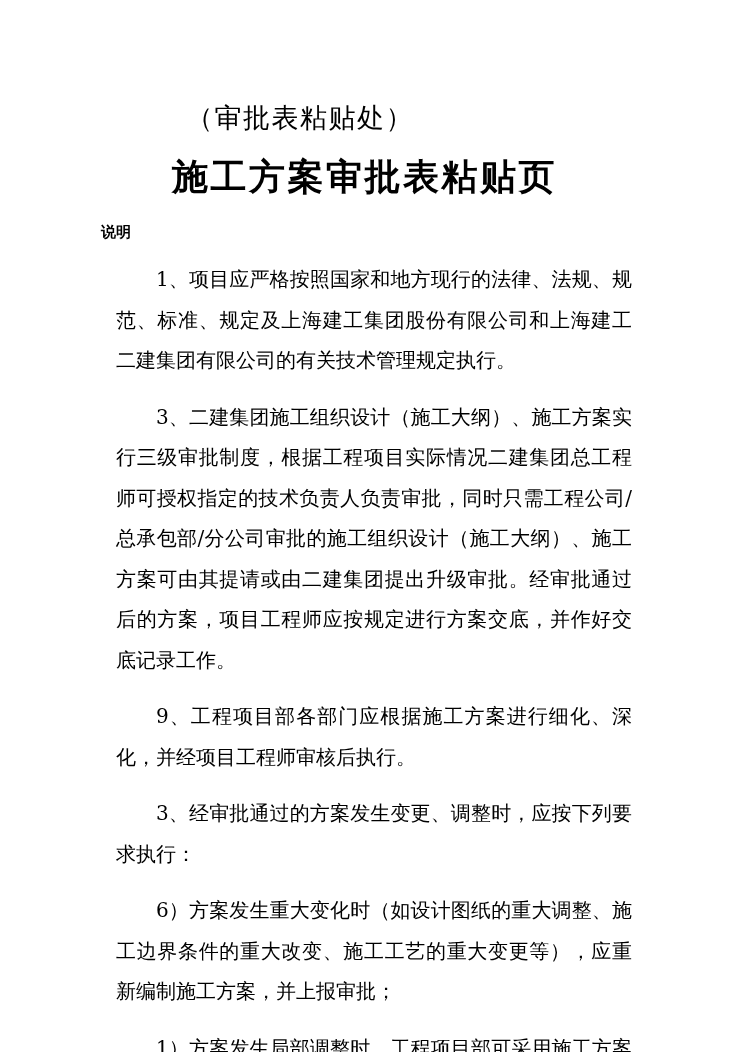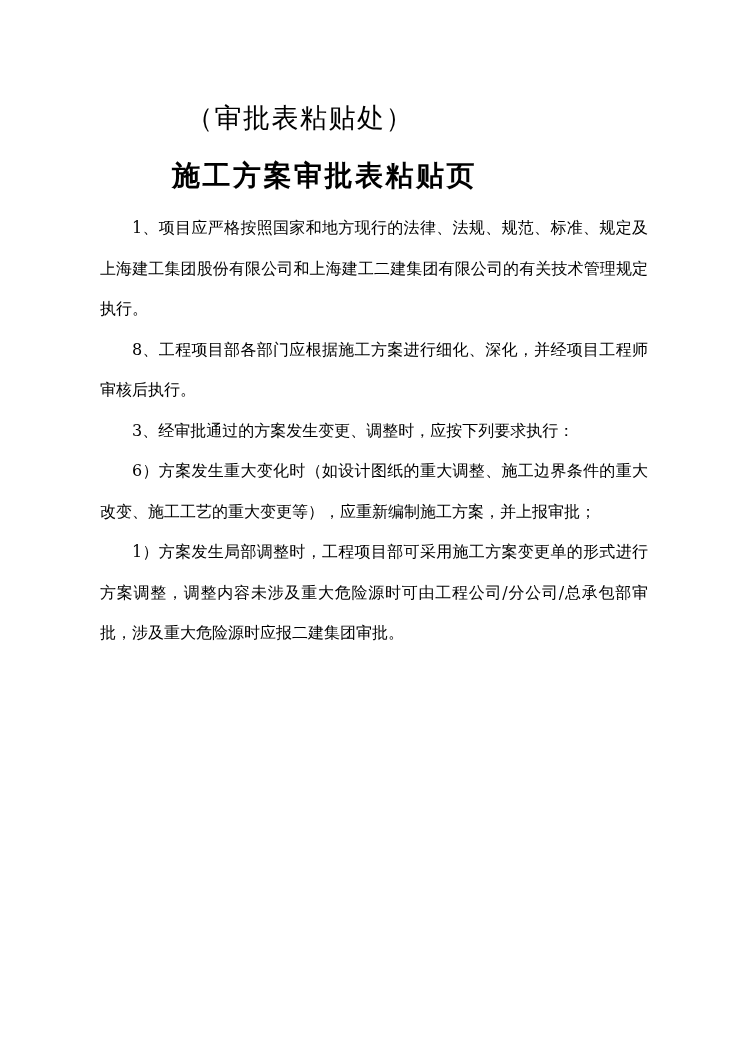--- a/index.html
+++ b/index.html
@@ -24,53 +24,55 @@
   .title-note {
     margin: 96px 8px 0 186px;
     font-size: 27px;
     line-height: 44px;
     letter-spacing: 1.5px;
     font-weight: normal;
     white-space: nowrap;
   }
   .title-main {
     margin: 12px 0 0 172px;
-    font-size: 28px;
+    font-size: 36px;
     line-height: 48px;
     letter-spacing: 2.5px;
     font-weight: bold;
     white-space: nowrap;
   }
   .section-heading {
     margin: 21px 0 0 101px;
     font-size: 15px;
     line-height: 22px;
     font-weight: bold;
   }
   .doc-body {
     margin: 8px 0 0 100px;
     width: 548px;
   }
   .doc-body p {
-    margin: 0;
+    margin: 16px;
     padding: 0;
-    font-size: 16px;
+    font-size: 20px;
     line-height: 40.5px;
     text-align: justify;
     text-justify: inter-character;
     text-indent: 2em;
     word-break: break-all;
   }
 </style>
 </head>
 <body>
 
 <div class="page">
   <div class="title-note">（审批表粘贴处）</div>
   <div class="title-main">施工方案审批表粘贴页</div>
+  <div class="section-heading">说明</div>
   <div class="doc-body">
       <p>1、项目应严格按照国家和地方现行的法律、法规、规范、标准、规定及上海建工集团股份有限公司和上海建工二建集团有限公司的有关技术管理规定执行。</p>
-      <p>8、工程项目部各部门应根据施工方案进行细化、深化，并经项目工程师审核后执行。</p>
+      <p>3、二建集团施工组织设计（施工大纲）、施工方案实行三级审批制度，根据工程项目实际情况二建集团总工程师可授权指定的技术负责人负责审批，同时只需工程公司/总承包部/分公司审批的施工组织设计（施工大纲）、施工方案可由其提请或由二建集团提出升级审批。经审批通过后的方案，项目工程师应按规定进行方案交底，并作好交底记录工作。</p>
+      <p>9、工程项目部各部门应根据施工方案进行细化、深化，并经项目工程师审核后执行。</p>
       <p>3、经审批通过的方案发生变更、调整时，应按下列要求执行：</p>
       <p>6）方案发生重大变化时（如设计图纸的重大调整、施工边界条件的重大改变、施工工艺的重大变更等），应重新编制施工方案，并上报审批；</p>
       <p>1）方案发生局部调整时，工程项目部可采用施工方案变更单的形式进行方案调整，调整内容未涉及重大危险源时可由工程公司/分公司/总承包部审批，涉及重大危险源时应报二建集团审批。</p>
     </div>
 </div>
 
 </body></html>

